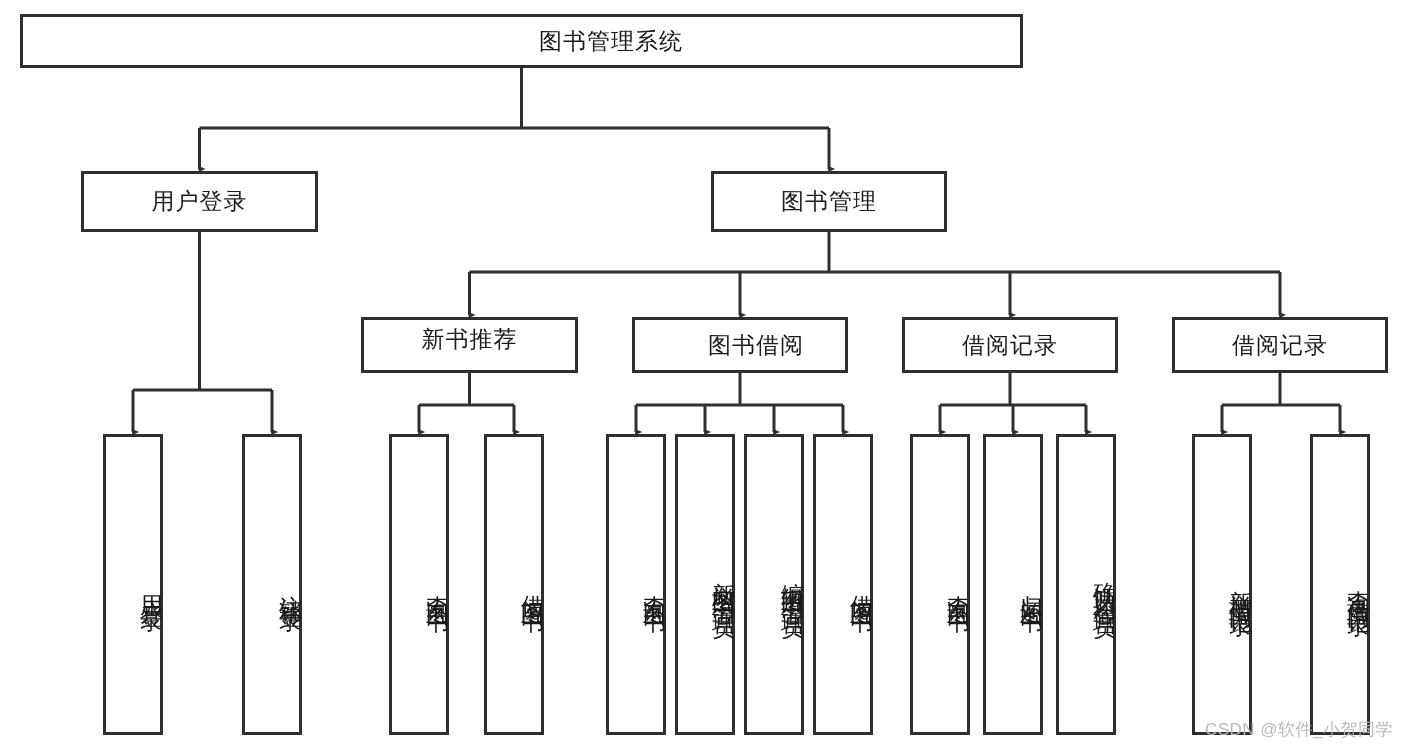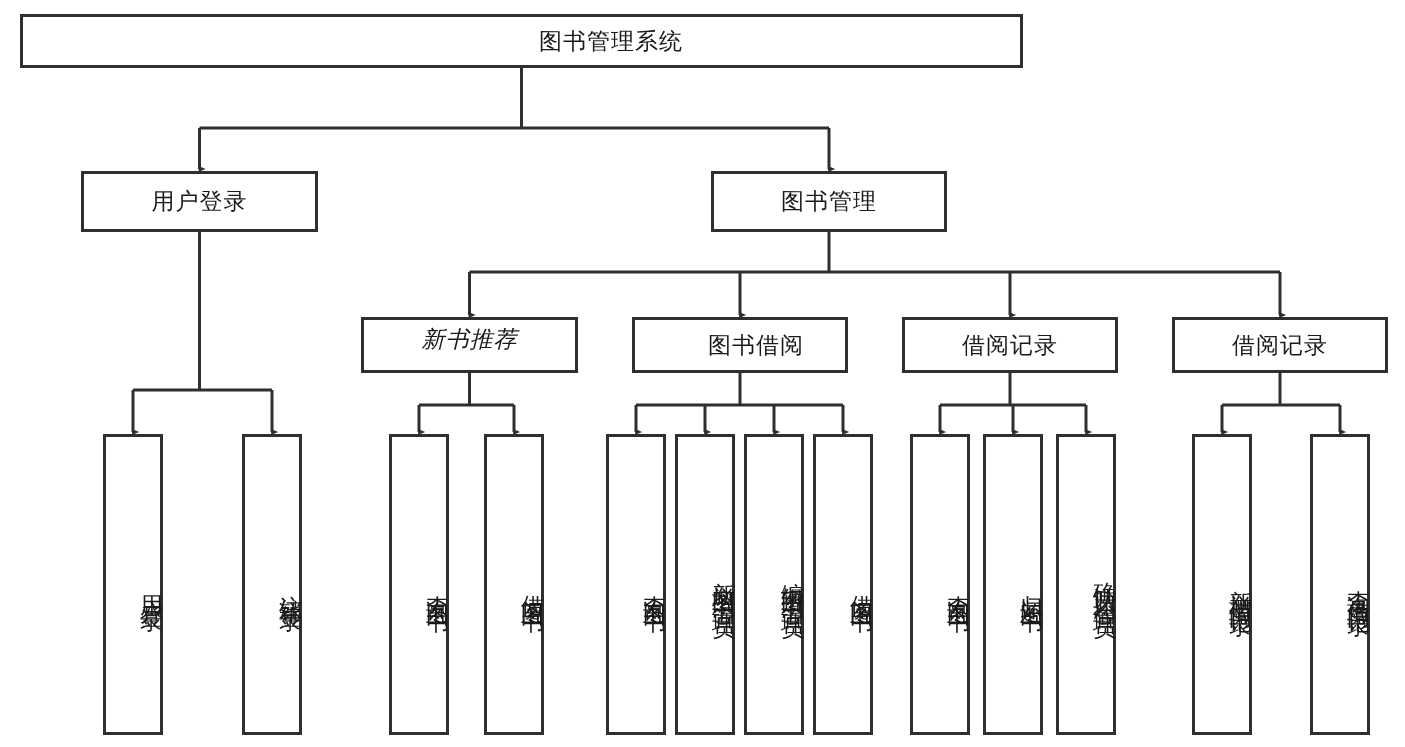--- a/index.html
+++ b/index.html
@@ -147,30 +147,31 @@
         <rect x="1311.5" y="435.5" width="57" height="298" class="node-rect"></rect>
       </g>
   </svg>
 
   <div id="labels">
       <div class="hlabel-wrap" style="left: 20px; top: 14px; width: 1182px; height: 54px;">图书管理系统</div>
       <div class="hlabel-wrap" style="left: 81px; top: 171px; width: 237px; height: 61px;">用户登录</div>
       <div class="vlabel-wrap" style="left: 103px; top: 446px; width: 60px; height: 281px;">用户登录</div>
       <div class="vlabel-wrap" style="left: 242px; top: 446px; width: 60px; height: 281px;">注销登录</div>
       <div class="hlabel-wrap" style="left: 711px; top: 171px; width: 236px; height: 61px;">图书管理</div>
-      <div class="hlabel-wrap" style="left: 361px; top: 317px; width: 217px; height: 44px; font-style: italic;">新书推荐</div>
+      <div class="hlabel-wrap" style="left: 361px; top: 317px; width: 217px; height: 44px;">新书推荐</div>
       <div class="vlabel-wrap" style="left: 389px; top: 446px; width: 60px; height: 281px;">查询图书</div>
       <div class="vlabel-wrap" style="left: 484px; top: 446px; width: 60px; height: 281px;">借阅图书</div>
       <div class="hlabel-wrap" style="left: 632px; top: 317px; width: 248px; height: 56px;">图书借阅</div>
       <div class="vlabel-wrap" style="left: 606px; top: 446px; width: 60px; height: 281px;">查询图书</div>
       <div class="vlabel-wrap" style="left: 675px; top: 446px; width: 60px; height: 281px;">新增图书（管理员）</div>
       <div class="vlabel-wrap" style="left: 744px; top: 446px; width: 60px; height: 281px;">编辑图书（管理员）</div>
       <div class="vlabel-wrap" style="left: 813px; top: 446px; width: 60px; height: 281px;">借阅图书</div>
       <div class="hlabel-wrap" style="left: 902px; top: 317px; width: 216px; height: 56px;">借阅记录</div>
       <div class="vlabel-wrap" style="left: 910px; top: 446px; width: 60px; height: 281px;">查询图书</div>
       <div class="vlabel-wrap" style="left: 983px; top: 446px; width: 60px; height: 281px;">归还图书</div>
       <div class="vlabel-wrap" style="left: 1056px; top: 446px; width: 60px; height: 281px;">确认归还（管理员）</div>
       <div class="hlabel-wrap" style="left: 1172px; top: 317px; width: 216px; height: 56px;">借阅记录</div>
       <div class="vlabel-wrap" style="left: 1192px; top: 446px; width: 60px; height: 281px;">新增借阅记录</div>
       <div class="vlabel-wrap" style="left: 1310px; top: 446px; width: 60px; height: 281px;">查询借阅记录</div>
     </div>
 
+  <div class="watermark">CSDN @软件_小贺同学</div>
 </div>
 
 </body></html>

